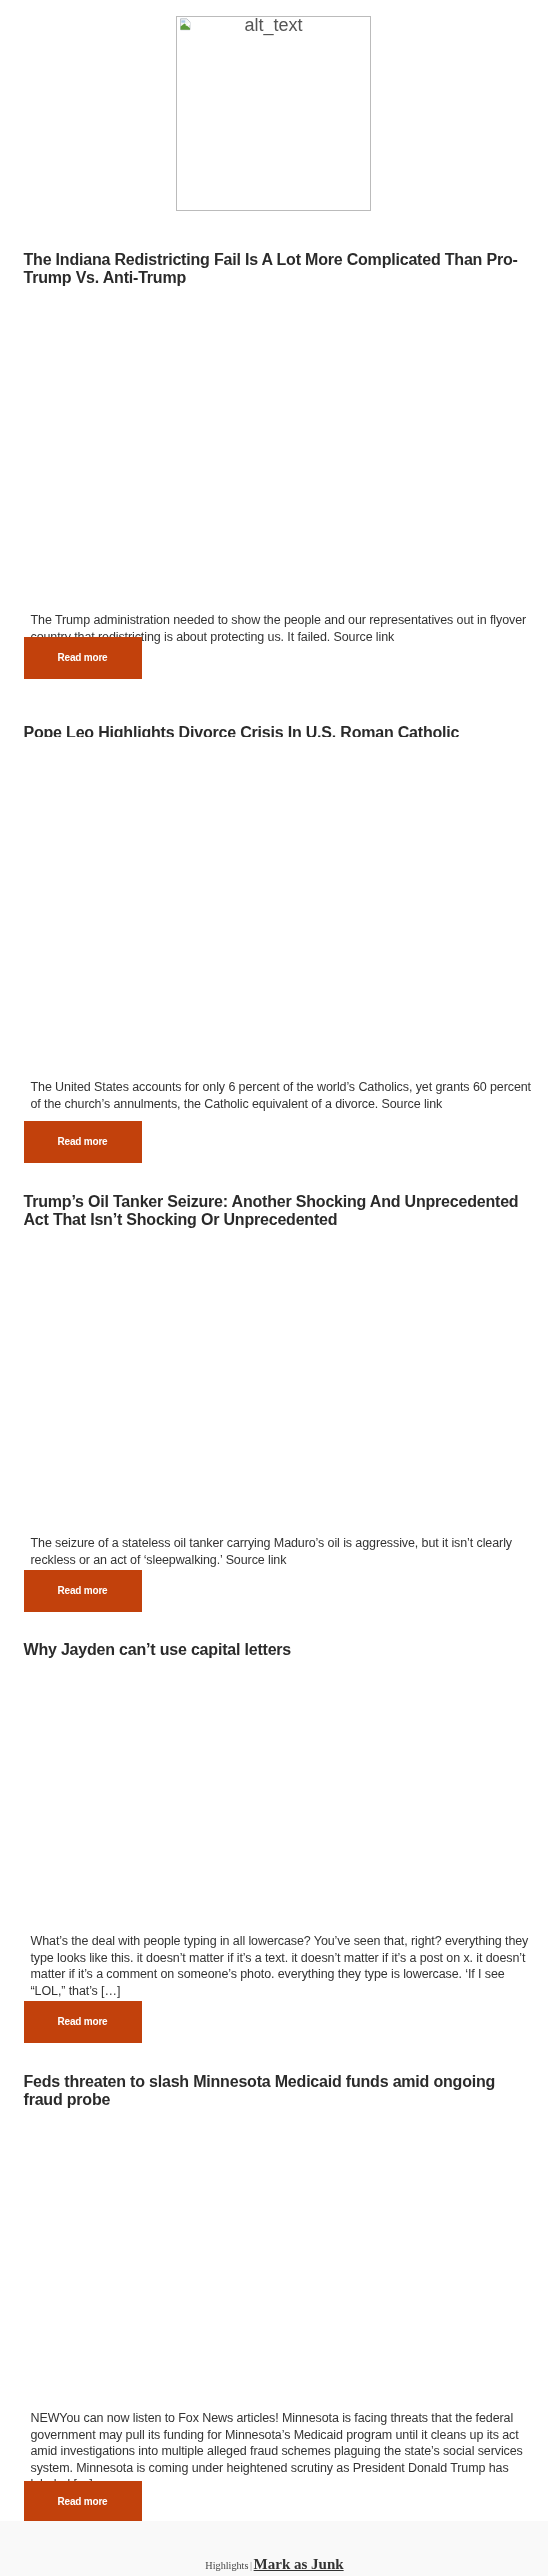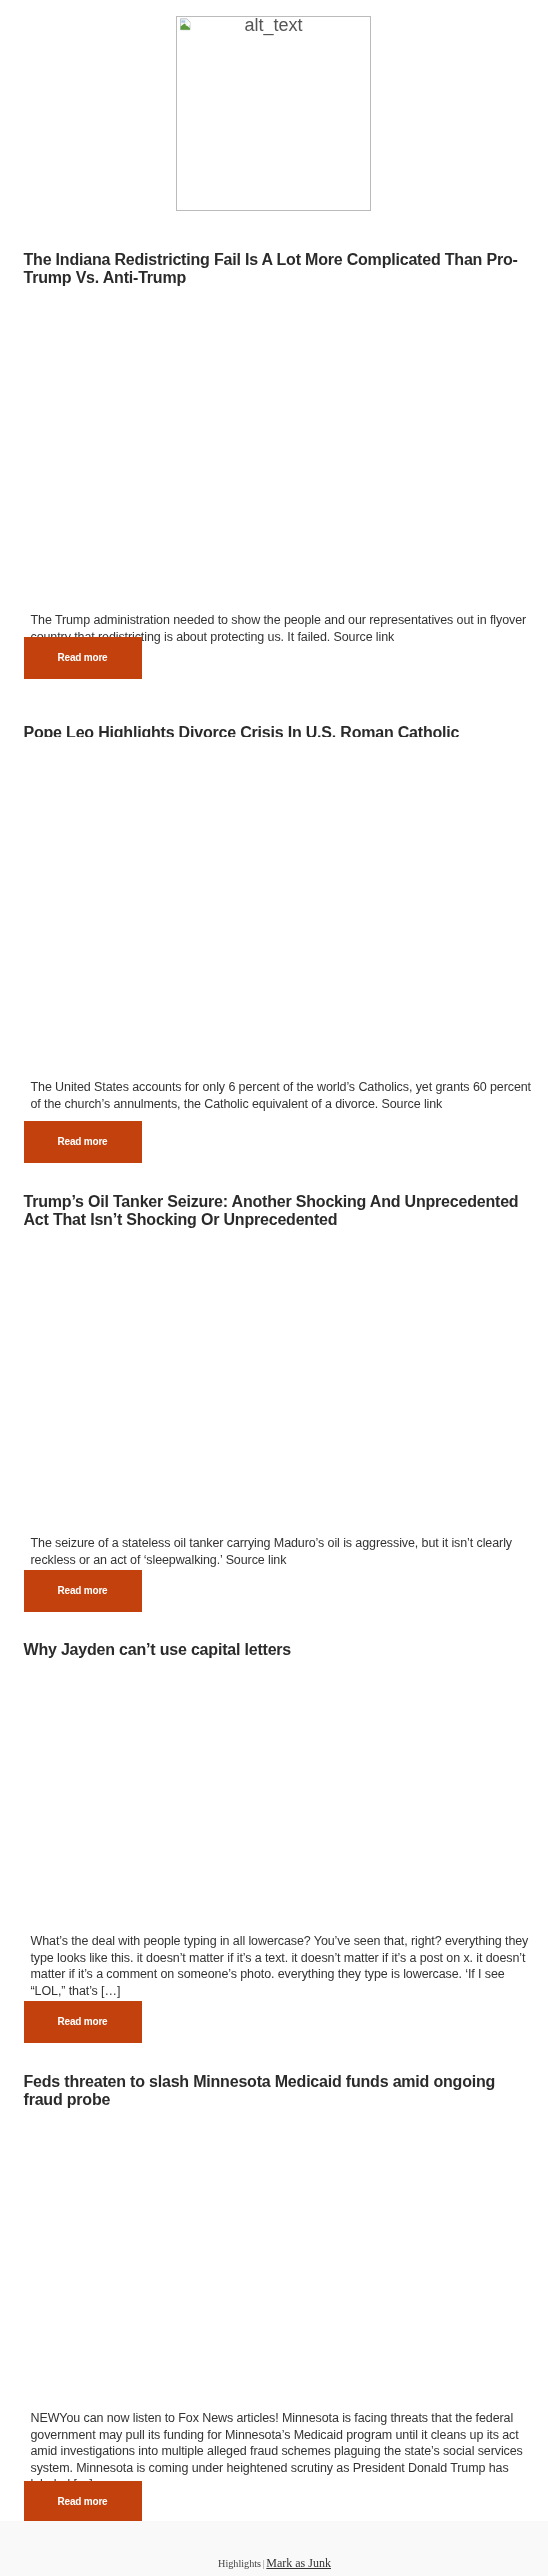--- a/index.html
+++ b/index.html
@@ -106,23 +106,24 @@
       position: absolute;
       left: 0;
       right: 0;
       top: 35px;
       text-align: center;
       font-family: "Liberation Serif", "DejaVu Serif", serif;
       font-size: 10.2px;
       color: #444444;
     }
     .footer .links .junk {
-      font-size: 12px;
+      font-size: 15px;
       color: #333333;
       text-decoration: underline;
+      font-weight: bold;
     }
     .footer .links .sep {
       color: #888888;
       margin: 0 1.6px;
     }
   </style>
 </head>
 <body>
 
 <div class="page">

